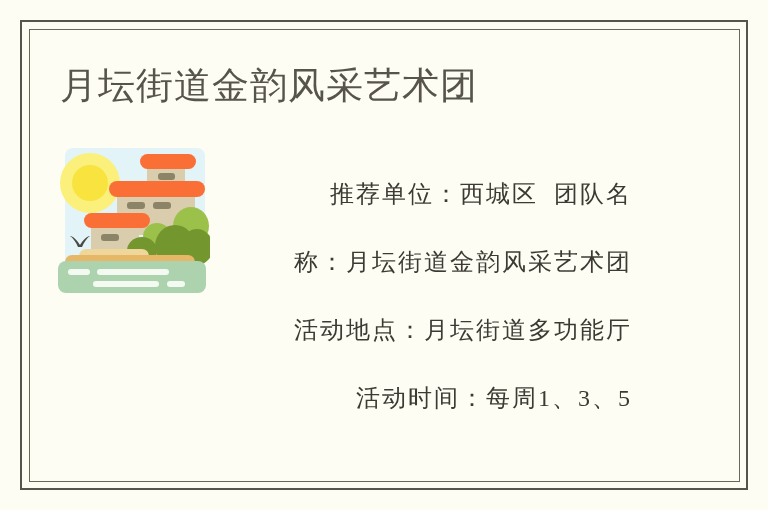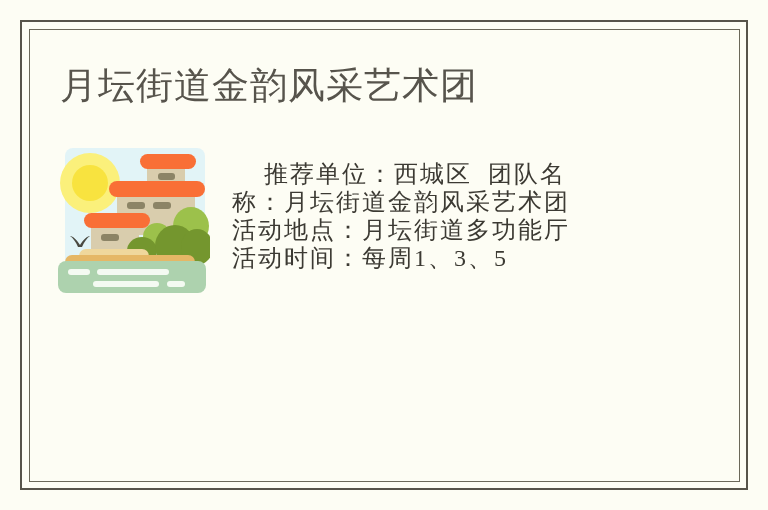--- a/index.html
+++ b/index.html
@@ -12,20 +12,21 @@
     height: 510px;
     font-family: "Liberation Sans", sans-serif;
     overflow: hidden;
   }
 
   #page {
     position: relative;
     width: 620px;
     height: 510px;
     background: #FDFDF4;
+    text-align: right;
   }
 
   
   .frame-outer {
     position: absolute;
     left: 20px;
     top: 20px;
     width: 728px;
     height: 470px;
     border: 2px solid #57544A;
@@ -183,26 +184,26 @@
     height: 6px;
   }
   .wl1 { left: 13px; top: 124px; width: 22px; }
   .wl2 { left: 42px; top: 124px; width: 72px; }
   .wl3 { left: 38px; top: 136px; width: 66px; }
   .wl4 { left: 112px; top: 136px; width: 18px; }
 
   
   .detail-text {
     position: absolute;
-    left: 232px;
+    left: 248px;
     top: 160px;
     width: 384px;
     font-family: "Liberation Serif", "DejaVu Serif", serif;
     font-size: 24px;
-    line-height: 28px;
+    line-height: 68px;
     letter-spacing: 2px;
     color: #3C3A33;
     word-break: break-all;
     white-space: pre-wrap;
   }
 </style>
 </head>
 <body>
 
 <div id="page">

